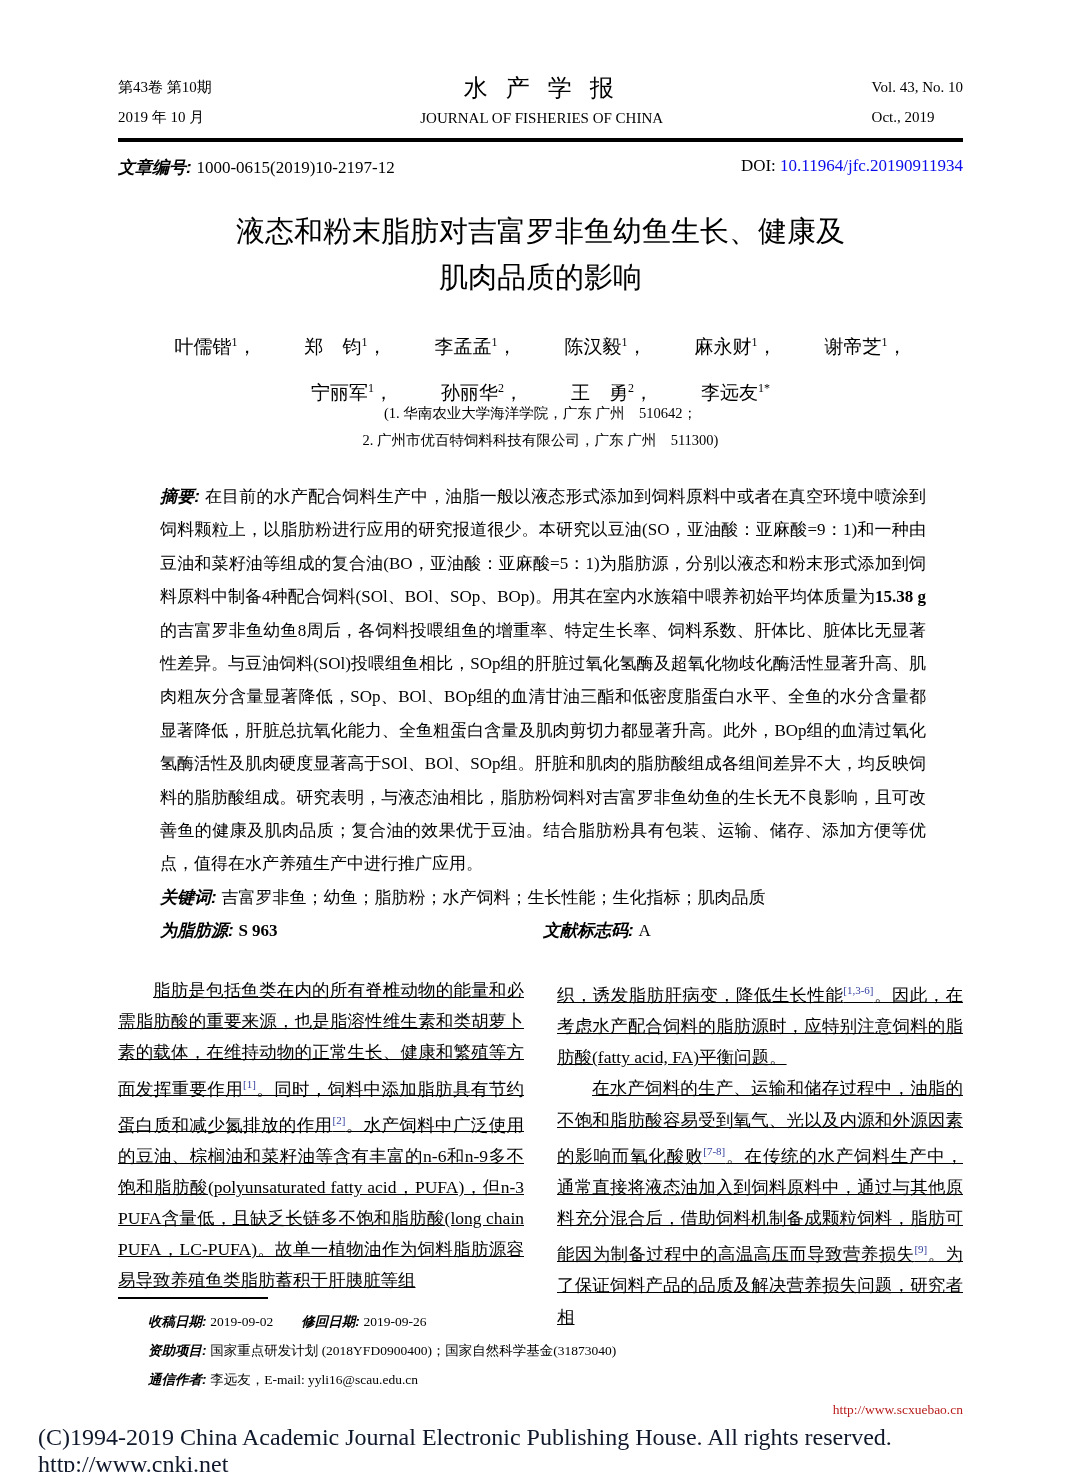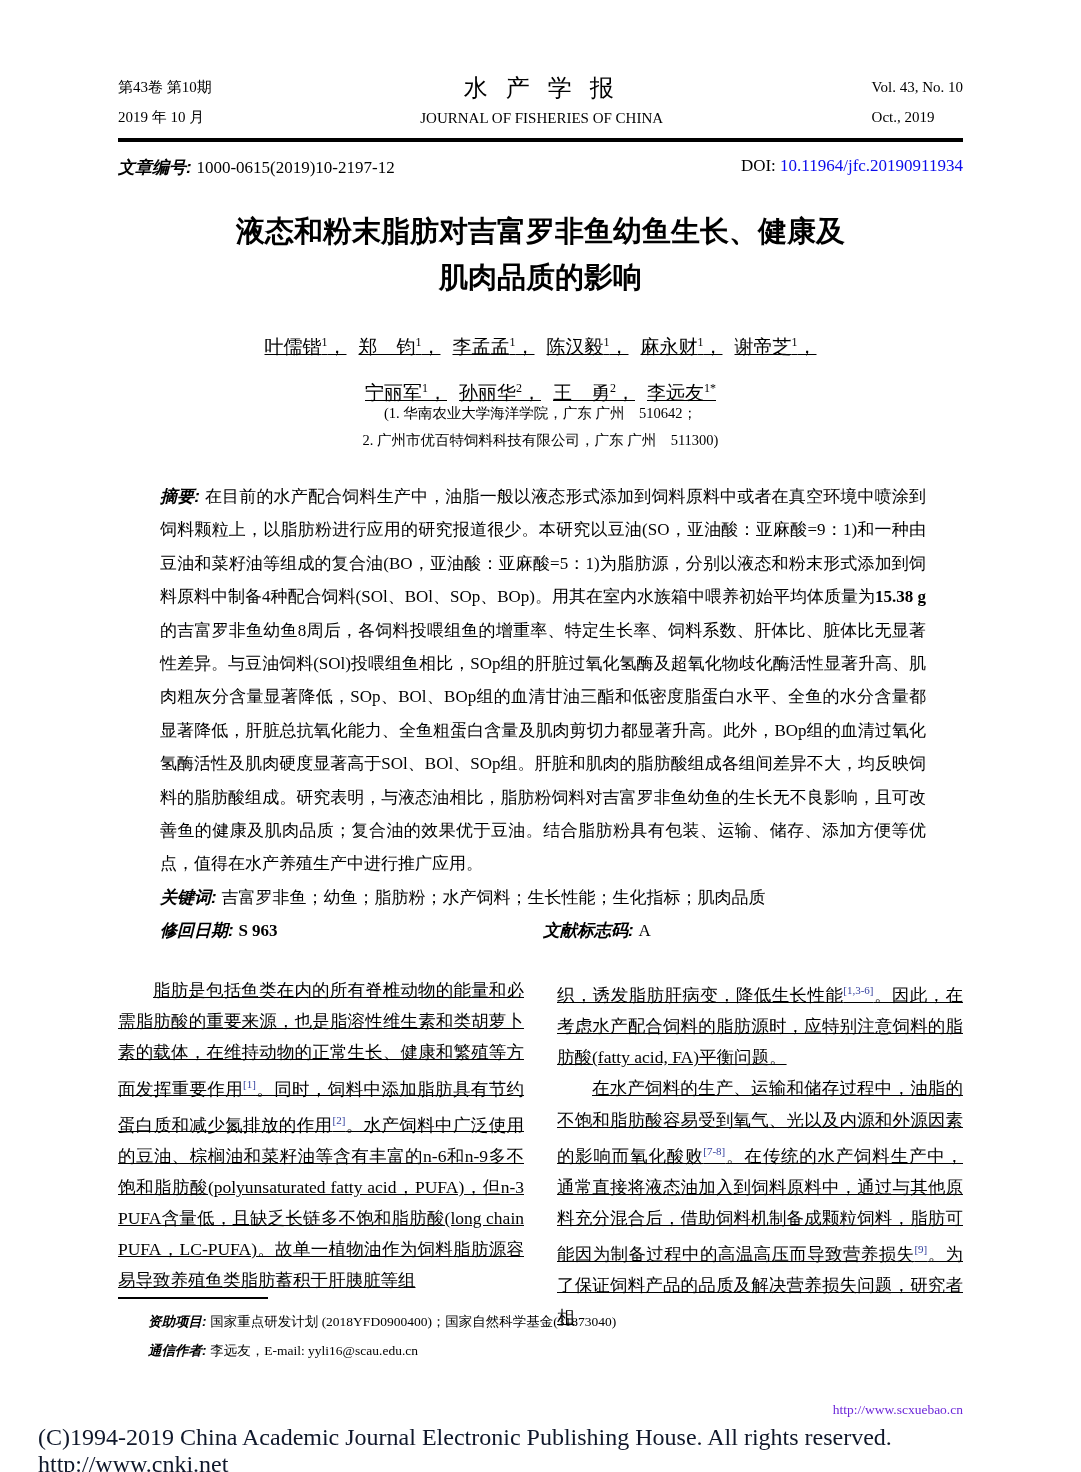--- a/index.html
+++ b/index.html
@@ -13,24 +13,24 @@
   .hdr-center{text-align:center;}
   .journal-cn{font-size:24px;letter-spacing:6px;line-height:32px;}
   .journal-en{font-size:15px;line-height:28px;font-family:Liberation Serif, serif;}
   .hdr-rule{left:118px;top:138px;width:845px;border-top:4px solid #000;}
   
   .meta{left:118px;top:156px;width:845px;display:flex;justify-content:space-between;font-size:17px;}
   .blabel{font-family:"Liberation Sans","DejaVu Sans",sans-serif;font-weight:bold;font-style:italic;}
   .link{color:#0b0beb;}
   
   .title{left:118px;top:208px;width:845px;text-align:center;
-         font-family:"Liberation Sans","DejaVu Sans",sans-serif;font-weight:bold;
+         font-family:"Liberation Sans","DejaVu Sans",sans-serif;font-weight:normal;
          font-size:29px;line-height:46px;}
   .authors{left:118px;top:322px;width:845px;text-align:center;font-size:19px;line-height:40px;}
-  .author{margin:0 6px;text-decoration:underline;}
+  .author{margin:0 24px;}
   .author sup{font-size:12px;}
   .affil{left:118px;top:400px;width:845px;text-align:center;font-size:14.5px;line-height:27px;}
   
   .abstract-block{left:160px;top:480px;width:766px;font-size:17px;line-height:33.4px;text-align:justify;}
   .kw-line{margin-top:0;}
   .clc-row{display:flex;margin-top:0;}
   .clc-left{width:50%;}
   .bold-serif{font-weight:bold;}
   
   .body-cols{left:118px;top:975px;width:845px;display:flex;justify-content:space-between;text-decoration:underline;}
@@ -38,21 +38,21 @@
   .col p{margin:0;}
   .indent{text-indent:2em;}
   sup.ref{color:#33409f;font-size:11px;}
   
   .footnote{left:118px;top:1297px;width:845px;}
   .fn-rule{width:150px;border-top:2px solid #000;margin-bottom:8px;}
   .fn-line{padding-left:30px;font-size:13.5px;line-height:29px;}
   .fn-line .blabel{font-size:13.5px;}
   .fn-gap{display:inline-block;width:28px;}
   
-  .scxuebao{left:816px;top:1402px;width:147px;font-size:13.5px;color:#6d28d9;text-align:right;}
+  .scxuebao{left:816px;top:1402px;width:147px;font-size:13.5px;color:#b91c1c;text-align:right;}
   .copyright{left:38px;top:1424px;width:960px;font-size:24px;color:#0f172a;}
 </style>
 </head>
 <body>
 
 <div class="page">
 
   <div class="abs hdr">
     <div class="hdr-left">
       <div>第43卷 第10期</div>
@@ -95,21 +95,21 @@
 
   <div class="abs abstract-block">
     <div>
       <span class="blabel">摘要: </span><span>在目前的水产配合饲料生产中，油脂一般以液态形式添加到饲料原料中或者在真空环境中喷涂到饲料颗粒上，以脂肪粉进行应用的研究报道很少。本研究以豆油(SO，亚油酸：亚麻酸=9：1)和一种由豆油和菜籽油等组成的复合油(BO，亚油酸：亚麻酸=5：1)为脂肪源，分别以液态和粉末形式添加到饲料原料中制备4种配合饲料(SOl、BOl、SOp、BOp)。用其在室内水族箱中喂养初始平均体质量为</span><span class="bold-serif">15.38 g</span><span>的吉富罗非鱼幼鱼8周后，各饲料投喂组鱼的增重率、特定生长率、饲料系数、肝体比、脏体比无显著性差异。与豆油饲料(SOl)投喂组鱼相比，SOp组的肝脏过氧化氢酶及超氧化物歧化酶活性显著升高、肌肉粗灰分含量显著降低，SOp、BOl、BOp组的血清甘油三酯和低密度脂蛋白水平、全鱼的水分含量都显著降低，肝脏总抗氧化能力、全鱼粗蛋白含量及肌肉剪切力都显著升高。此外，BOp组的血清过氧化氢酶活性及肌肉硬度显著高于SOl、BOl、SOp组。肝脏和肌肉的脂肪酸组成各组间差异不大，均反映饲料的脂肪酸组成。研究表明，与液态油相比，脂肪粉饲料对吉富罗非鱼幼鱼的生长无不良影响，且可改善鱼的健康及肌肉品质；复合油的效果优于豆油。结合脂肪粉具有包装、运输、储存、添加方便等优点，值得在水产养殖生产中进行推广应用。</span>
     </div>
     <div class="kw-line">
       <span class="blabel">关键词: </span><span>吉富罗非鱼；幼鱼；脂肪粉；水产饲料；生长性能；生化指标；肌肉品质</span>
     </div>
     <div class="clc-row">
       <div class="clc-left">
-        <span class="blabel">修回日期: </span><span class="bold-serif">S 963</span>
+        <span class="blabel">为脂肪源: </span><span class="bold-serif">S 963</span>
       </div>
       <div>
         <span class="blabel">文献标志码: </span><span>A</span>
       </div>
     </div>
   </div>
 
   <div class="abs body-cols">
     <div class="col">
       <p class="indent">
@@ -122,20 +122,23 @@
       </p>
       <p class="indent">
         <span>在水产饲料的生产、运输和储存过程中，油脂的不饱和脂肪酸容易受到氧气、光以及内源和外源因素的影响而氧化酸败</span><sup class="ref">[7-8]</sup><span>。在传统的水产饲料生产中，通常直接将液态油加入到饲料原料中，通过与其他原料充分混合后，借助饲料机制备成颗粒饲料，脂肪可能因为制备过程中的高温高压而导致营养损失</span><sup class="ref">[9]</sup><span>。为了保证饲料产品的品质及解决营养损失问题，研究者相</span>
       </p>
     </div>
   </div>
 
   <div class="abs footnote">
     <div class="fn-rule"></div>
     <div class="fn-line">
+      <span class="blabel">收稿日期: </span><span>2019-09-02</span><span class="fn-gap"></span><span class="blabel">修回日期: </span><span>2019-09-26</span>
+    </div>
+    <div class="fn-line">
       <span class="blabel">资助项目: </span><span>国家重点研发计划 (2018YFD0900400)；国家自然科学基金(31873040)</span>
     </div>
     <div class="fn-line">
       <span class="blabel">通信作者: </span><span>李远友，E-mail: yyli16@scau.edu.cn</span>
     </div>
   </div>
 
   <div class="abs scxuebao">http://www.scxuebao.cn</div>
   <div class="abs copyright">(C)1994-2019 China Academic Journal Electronic Publishing House. All rights reserved.    http://www.cnki.net</div>
 

